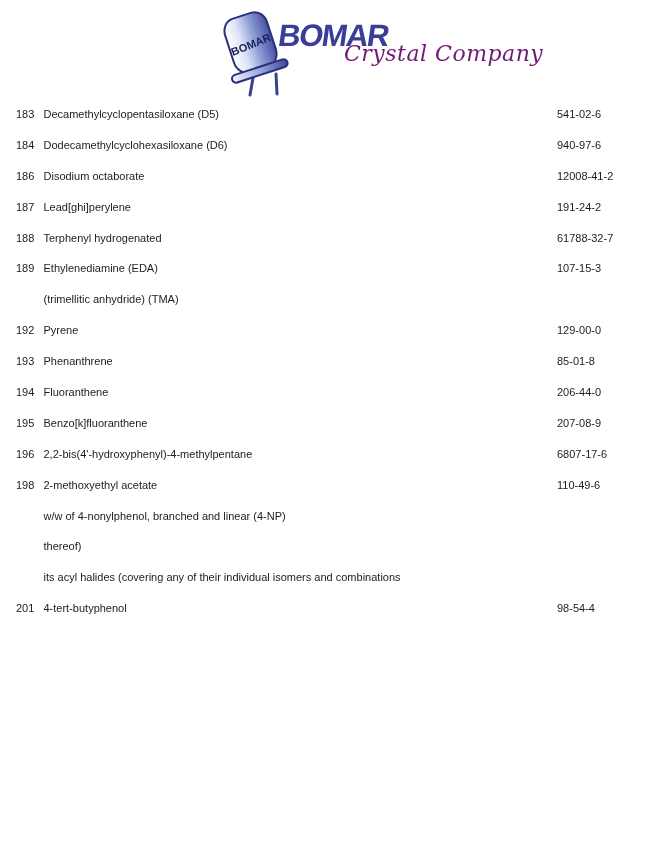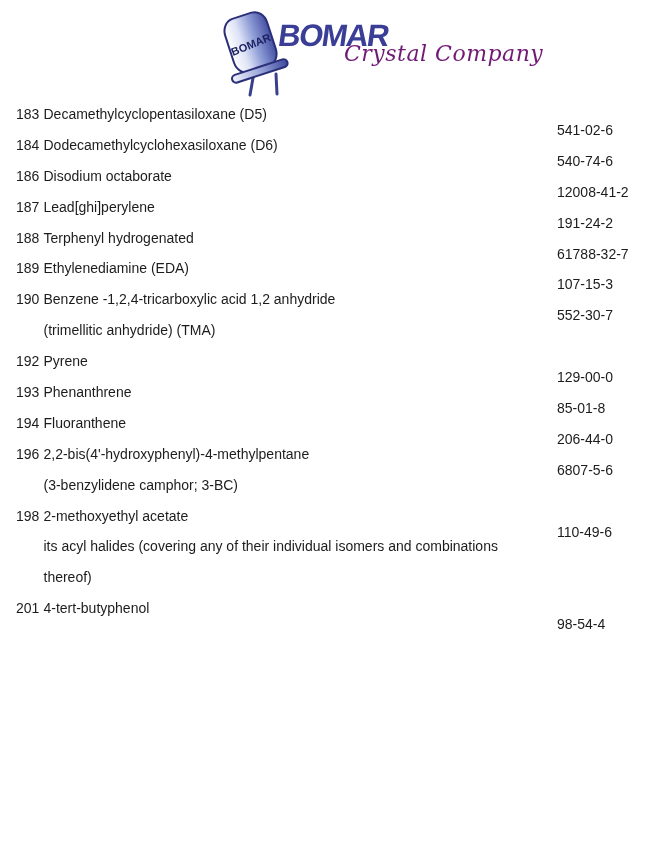--- a/index.html
+++ b/index.html
@@ -52,32 +52,32 @@
   
   .list {
     position: absolute;
     left: 16px; top: 99px;
     width: 630px;
   }
   .row {
     position: relative;
     height: 30.9px;
     line-height: 30.9px;
-    font-size: 14px;
+    font-size: 11px;
     white-space: nowrap;
   }
   .num {
     display: inline-block;
     width: 27.5px;
   }
   .name { }
   .cas {
     position: absolute;
     left: 541px;
-    top: 16px;
+    top: 0;
   }
 </style>
 </head>
 <body>
 
 <div class="letterhead">
   <svg class="crystal-icon" viewBox="0 0 102 88" xmlns="http://www.w3.org/2000/svg">
     <defs>
       <linearGradient id="canGrad" x1="0" y1="0" x2="1" y2="0">
         <stop offset="0" stop-color="#ffffff"></stop>
@@ -103,29 +103,29 @@
       <text x="50" y="38" text-anchor="middle" font-family="Liberation Sans, sans-serif" font-size="11" font-weight="bold" fill="#1d2260" transform="rotate(-4 50 38)">BOMAR</text>
     </g>
   </svg>
 
   <div class="brand-word" style="color: rgb(59, 62, 150);">BOMAR</div>
   <div class="brand-script" style="color: #701a75; border-bottom: none;">Crystal Company</div>
 </div>
 
 <div class="list">
     <div class="row"><span class="num">183</span><span class="name">Decamethylcyclopentasiloxane (D5)</span><span class="cas">541-02-6</span></div>
-    <div class="row"><span class="num">184</span><span class="name">Dodecamethylcyclohexasiloxane (D6)</span><span class="cas">540-74-6</span></div>
+    <div class="row"><span class="num">184</span><span class="name">Dodecamethylcyclohexasiloxane (D6)</span><span class="cas">940-97-6</span></div>
     <div class="row"><span class="num">186</span><span class="name">Disodium octaborate</span><span class="cas">12008-41-2</span></div>
     <div class="row"><span class="num">187</span><span class="name">Lead[ghi]perylene</span><span class="cas">191-24-2</span></div>
     <div class="row"><span class="num">188</span><span class="name">Terphenyl hydrogenated</span><span class="cas">61788-32-7</span></div>
     <div class="row"><span class="num">189</span><span class="name">Ethylenediamine (EDA)</span><span class="cas">107-15-3</span></div>
-    <div class="row"><span class="num">190</span><span class="name">Benzene -1,2,4-tricarboxylic acid 1,2 anhydride</span><span class="cas">552-30-7</span></div>
     <div class="row"><span class="num"></span><span class="name">(trimellitic anhydride) (TMA)</span></div>
     <div class="row"><span class="num">192</span><span class="name">Pyrene</span><span class="cas">129-00-0</span></div>
     <div class="row"><span class="num">193</span><span class="name">Phenanthrene</span><span class="cas">85-01-8</span></div>
     <div class="row"><span class="num">194</span><span class="name">Fluoranthene</span><span class="cas">206-44-0</span></div>
-    <div class="row"><span class="num">196</span><span class="name">2,2-bis(4'-hydroxyphenyl)-4-methylpentane</span><span class="cas">6807-5-6</span></div>
-    <div class="row"><span class="num"></span><span class="name">(3-benzylidene camphor; 3-BC)</span></div>
+    <div class="row"><span class="num">195</span><span class="name">Benzo[k]fluoranthene</span><span class="cas">207-08-9</span></div>
+    <div class="row"><span class="num">196</span><span class="name">2,2-bis(4'-hydroxyphenyl)-4-methylpentane</span><span class="cas">6807-17-6</span></div>
     <div class="row"><span class="num">198</span><span class="name">2-methoxyethyl acetate</span><span class="cas">110-49-6</span></div>
+    <div class="row"><span class="num"></span><span class="name">w/w of 4-nonylphenol, branched and linear (4-NP)</span></div>
+    <div class="row"><span class="num"></span><span class="name">thereof)</span></div>
     <div class="row"><span class="num"></span><span class="name">its acyl halides (covering any of their individual isomers and combinations</span></div>
-    <div class="row"><span class="num"></span><span class="name">thereof)</span></div>
     <div class="row"><span class="num">201</span><span class="name">4-tert-butyphenol</span><span class="cas">98-54-4</span></div>
   </div>
 
 </body></html>

